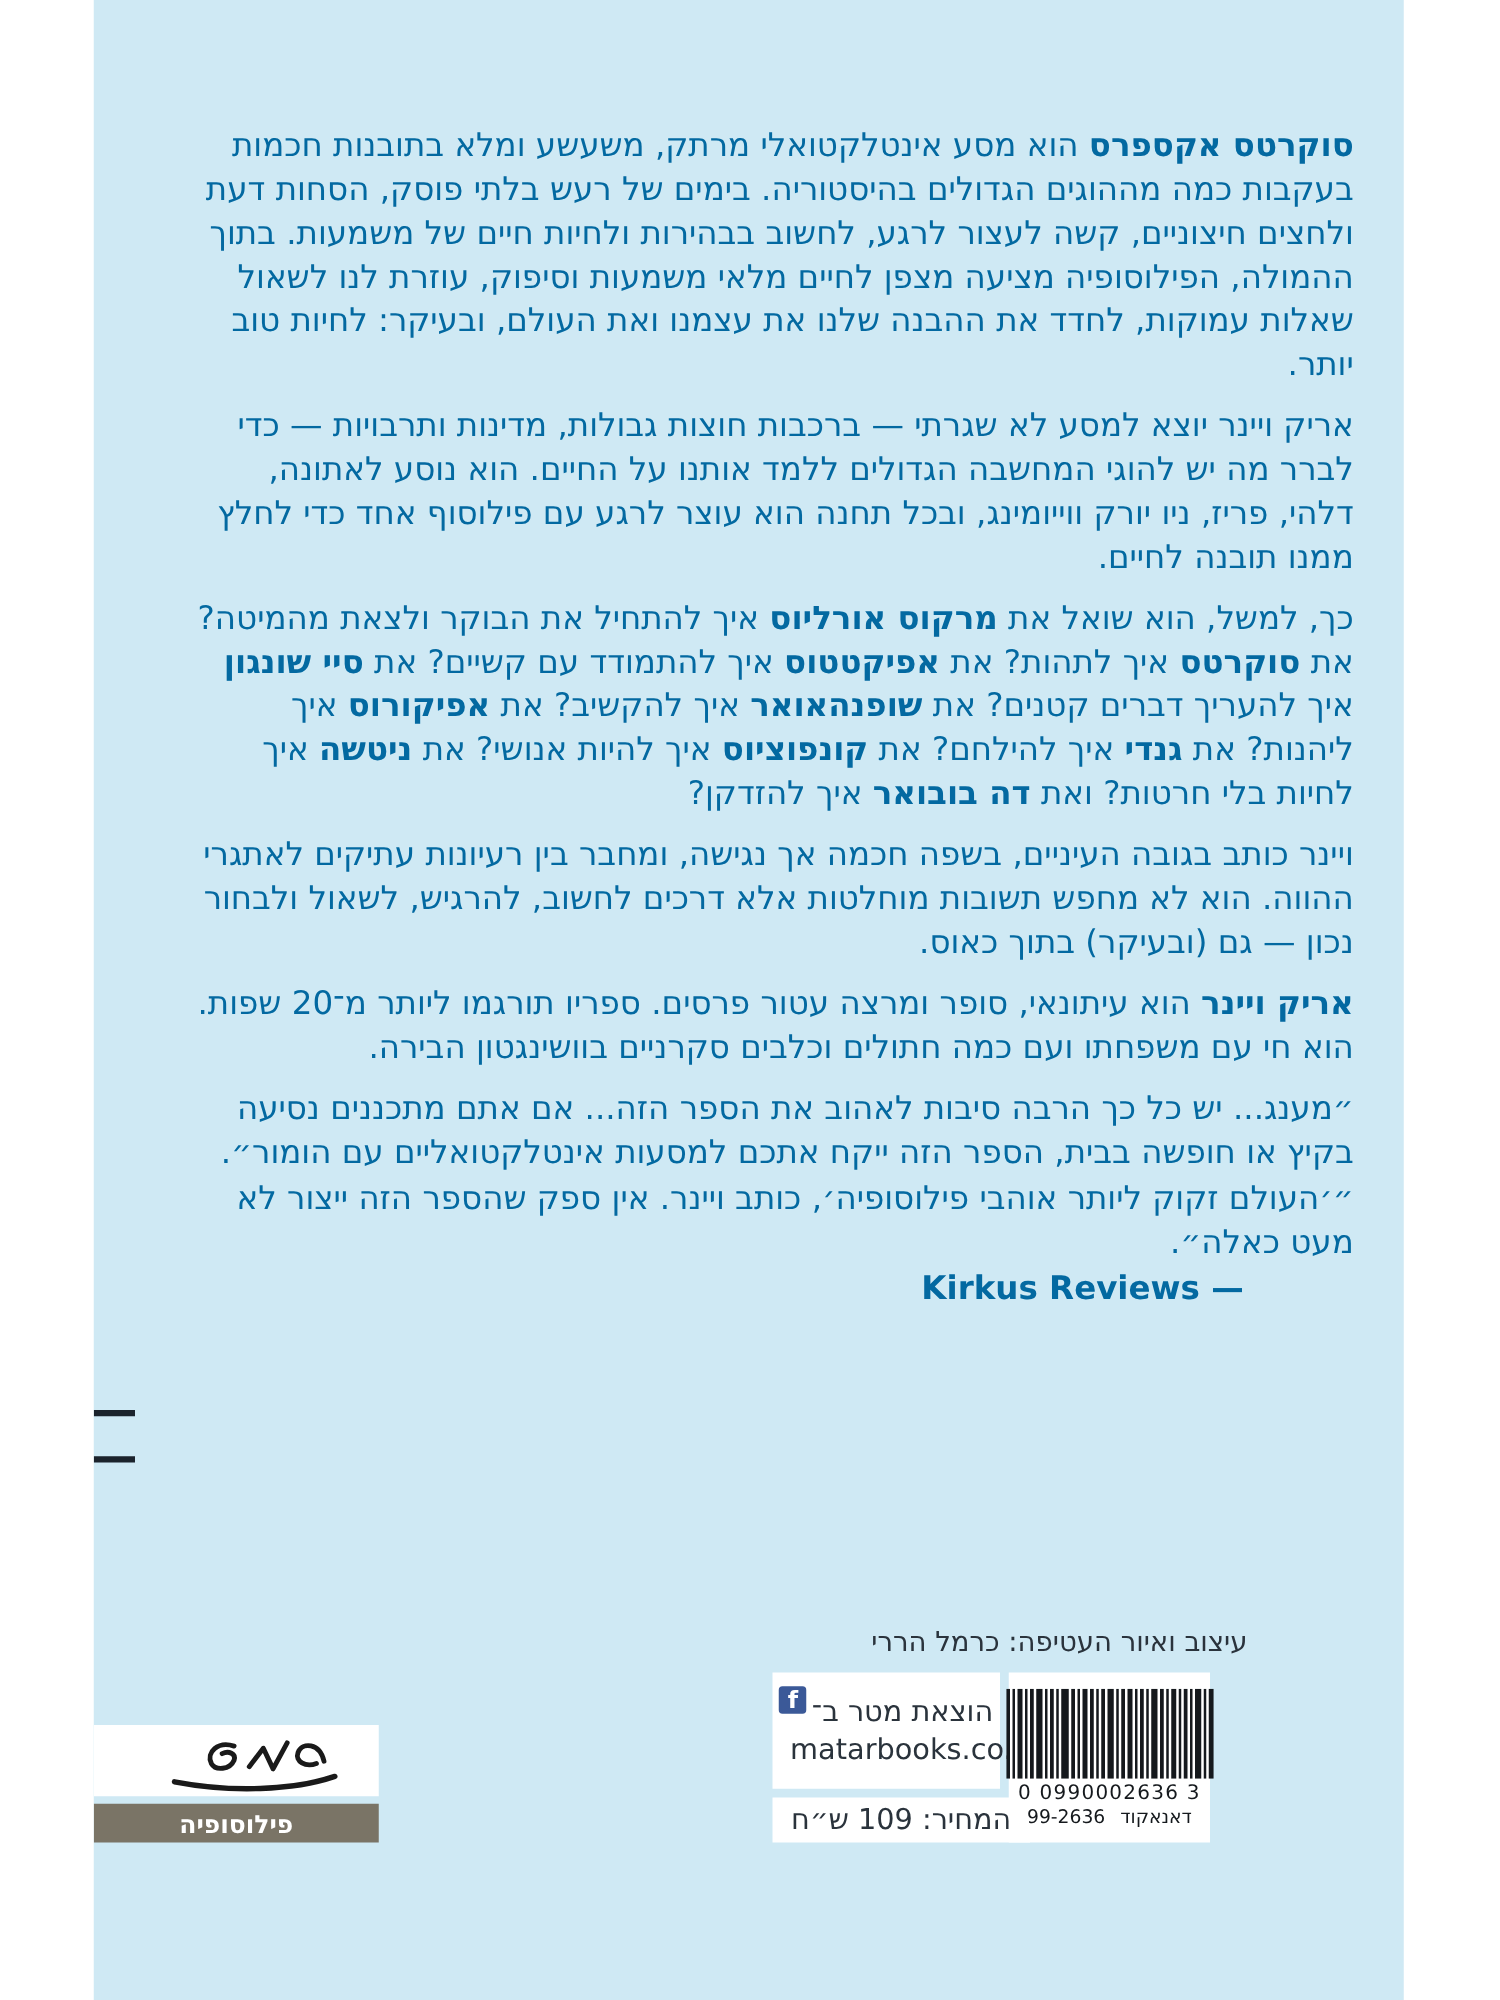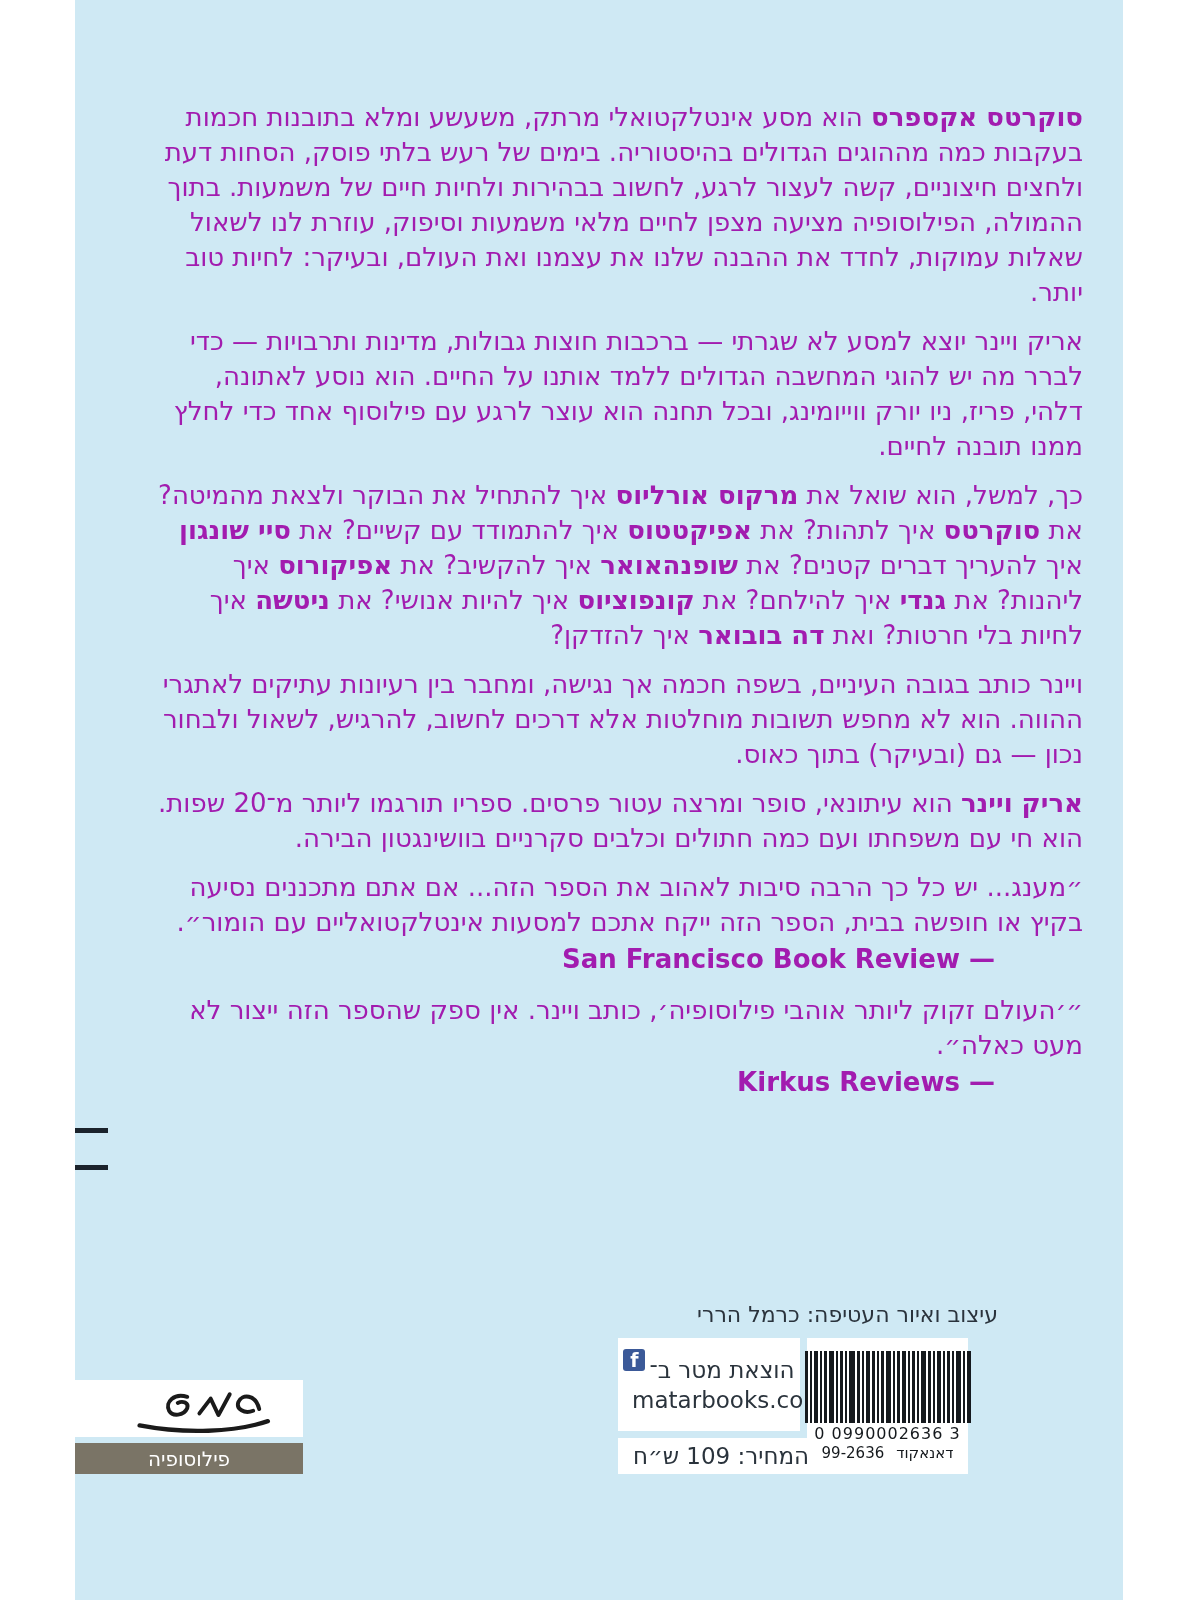--- a/index.html
+++ b/index.html
@@ -8,21 +8,21 @@
     font-family:"DejaVu Sans","Liberation Sans",sans-serif;
     -webkit-font-smoothing:antialiased;
   }
   .cover{
     position:absolute;left:75px;top:0;width:1048px;height:1600px;
     background:#cfe9f4;overflow:hidden;
   }
   .body-text{
     position:absolute;top:100px;right:40px;width:928px;
     direction:rtl;text-align:right;
-    color:#a21caf;font-size:26px;line-height:35px;
+    color:#0369a1;font-size:26px;line-height:35px;
   }
   .body-text p{margin:0 0 14px 0;}
   .body-text b{font-weight:700;}
   .quote{margin-bottom:2px !important;}
   .quote-source{
     font-weight:700;padding-right:88px;margin-bottom:16px !important;
   }
   .reg-mark{
     position:absolute;left:0;width:33px;height:5px;background:#1b232c;
   }
@@ -43,37 +43,36 @@
   }
   .fb-url{direction:ltr;font-size:23px;margin-left:37px;}
   .price-box{left:543px;top:1438px;width:206px;height:36px;}
   .price{direction:rtl;font-size:23px;}
   .barcode-box{left:732px;top:1338px;width:161px;height:136px;gap:1px;}
   .barcode-num{font-size:16px;letter-spacing:1px;color:#15191d;}
   .danacode{direction:rtl;font-size:15px;color:#15191d;display:flex;gap:12px;}
   .logo-box{left:0;top:1380px;width:228px;height:57px;}
   .category-bar{
     position:absolute;left:0;top:1443px;width:228px;height:31px;
-    background:#7a7466;color:#ffffff;font-size:20px;font-weight:400;
+    background:#7a7466;color:#ffffff;font-size:20px;font-weight:700;
     display:flex;align-items:center;justify-content:center;direction:rtl;
   }
 </style>
 </head>
 <body>
 
 <div class="cover">
 
   <div class="body-text">
       <p><b>סוקרטס אקספרס</b><span> הוא מסע אינטלקטואלי מרתק, משעשע ומלא בתובנות חכמות בעקבות כמה מההוגים הגדולים בהיסטוריה. בימים של רעש בלתי פוסק, הסחות דעת ולחצים חיצוניים, קשה לעצור לרגע, לחשוב בבהירות ולחיות חיים של משמעות. בתוך ההמולה, הפילוסופיה מציעה מצפן לחיים מלאי משמעות וסיפוק, עוזרת לנו לשאול שאלות עמוקות, לחדד את ההבנה שלנו את עצמנו ואת העולם, ובעיקר: לחיות טוב יותר.</span></p>
       <p><span>אריק ויינר יוצא למסע לא שגרתי — ברכבות חוצות גבולות, מדינות ותרבויות — כדי לברר מה יש להוגי המחשבה הגדולים ללמד אותנו על החיים. הוא נוסע לאתונה, דלהי, פריז, ניו יורק ווייומינג, ובכל תחנה הוא עוצר לרגע עם פילוסוף אחד כדי לחלץ ממנו תובנה לחיים.</span></p>
       <p><span>כך, למשל, הוא שואל את </span><b>מרקוס אורליוס</b><span> איך להתחיל את הבוקר ולצאת מהמיטה? את </span><b>סוקרטס</b><span> איך לתהות? את </span><b>אפיקטטוס</b><span> איך להתמודד עם קשיים? את </span><b>סיי שונגון</b><span> איך להעריך דברים קטנים? את </span><b>שופנהאואר</b><span> איך להקשיב? את </span><b>אפיקורוס</b><span> איך ליהנות? את </span><b>גנדי</b><span> איך להילחם? את </span><b>קונפוציוס</b><span> איך להיות אנושי? את </span><b>ניטשה</b><span> איך לחיות בלי חרטות? ואת </span><b>דה בובואר</b><span> איך להזדקן?</span></p>
       <p><span>ויינר כותב בגובה העיניים, בשפה חכמה אך נגישה, ומחבר בין רעיונות עתיקים לאתגרי ההווה. הוא לא מחפש תשובות מוחלטות אלא דרכים לחשוב, להרגיש, לשאול ולבחור נכון — גם (ובעיקר) בתוך כאוס.</span></p>
       <p><b>אריק ויינר</b><span> הוא עיתונאי, סופר ומרצה עטור פרסים. ספריו תורגמו ליותר מ־20 שפות. הוא חי עם משפחתו ועם כמה חתולים וכלבים סקרניים בוושינגטון הבירה.</span></p>
       <p class="quote">״מענג... יש כל כך הרבה סיבות לאהוב את הספר הזה... אם אתם מתכננים נסיעה בקיץ או חופשה בבית, הספר הזה ייקח אתכם למסעות אינטלקטואליים עם הומור״.</p>
-      <p class="quote-source">— San Francisco Book Review</p>
       <p class="quote">״׳העולם זקוק ליותר אוהבי פילוסופיה׳, כותב ויינר. אין ספק שהספר הזה ייצור לא מעט כאלה״.</p>
       <p class="quote-source">— Kirkus Reviews</p>
     </div>
 
   <div class="reg-mark" style="top:1128px"></div>
   <div class="reg-mark" style="top:1165px"></div>
 
   <div class="credit">עיצוב ואיור העטיפה: כרמל הררי</div>
 
   <div class="white-box fb-box">

